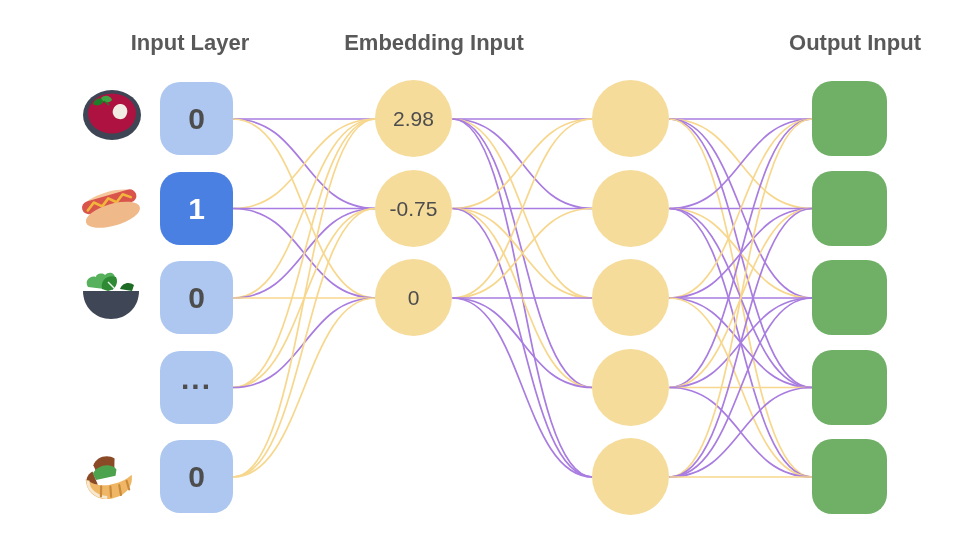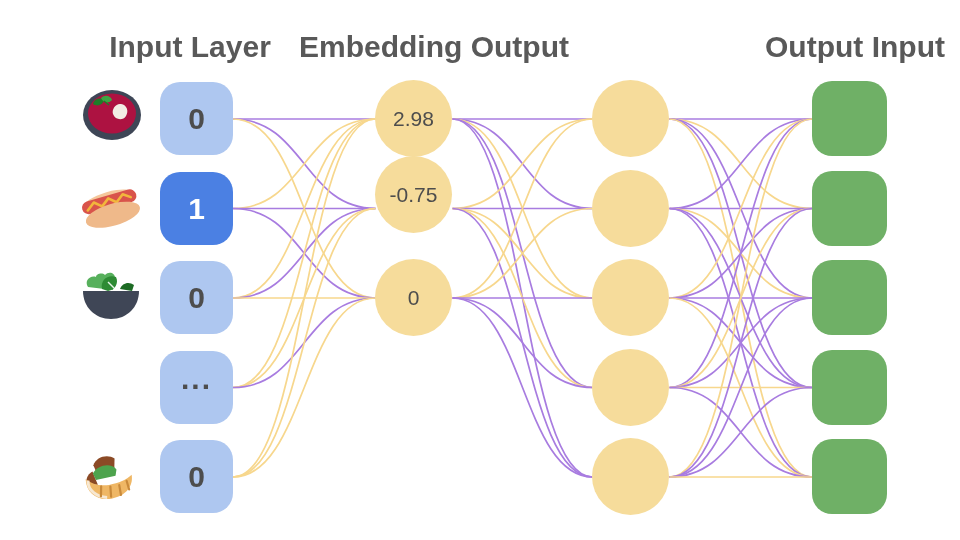--- a/index.html
+++ b/index.html
@@ -1,20 +1,20 @@
 <!DOCTYPE html>
 <html style="--c-input: #AEC7F0; --c-input-sel: #4B80E3; --c-embed: #F6DC9B; --c-output: #6FB066; --c-text: #4D4D4D; --c-title: #595959;"><head>
 <meta charset="utf-8">
 <style>
   html,body{margin:0;padding:0;background:#ffffff;}
   .canvas{position:relative;width:960px;height:540px;background:#fff;overflow:hidden;
           font-family:"Liberation Sans", sans-serif;}
   #edges-svg{position:absolute;left:0;top:0;z-index:0;}
   .layer-title{position:absolute;top:30px;transform:translateX(-50%);z-index:2;
-               font-size:30px;font-weight:bold;color:var(--c-title,#595959);white-space:nowrap;}
+               font-size:22px;font-weight:bold;color:var(--c-title,#595959);white-space:nowrap;}
   .node{position:absolute;z-index:1;display:flex;align-items:center;justify-content:center;}
   .square-blue{left:160px;width:73px;height:73px;border-radius:20px;background:var(--c-input,#AEC7F0);}
   .square-blue.selected{background:var(--c-input-sel,#4B80E3);}
   .input-label{font-size:30px;font-weight:bold;color:var(--c-text,#4D4D4D);}
   .selected .input-label{color:#ffffff;}
   .dots{letter-spacing:2px;transform:translateY(-9px);}
   .circle-yellow{width:77px;height:77px;border-radius:50%;background:var(--c-embed,#F6DC9B);}
   .embed-col{left:375px;}
   .hidden-col{left:592px;}
   .embed-label{font-size:21px;color:var(--c-text,#4D4D4D);}
@@ -78,21 +78,21 @@
       <path d="M 669.5 387.5 C 740.75 387.5, 740.75 387.5, 812 387.5" stroke="#F7D78D" fill="none" stroke-width="1.7"></path>
       <path d="M 669.5 387.5 C 740.75 387.5, 740.75 477, 812 477" stroke="#A87CE0" fill="none" stroke-width="1.7"></path>
       <path d="M 669.5 477 C 740.75 477, 740.75 119, 812 119" stroke="#F7D78D" fill="none" stroke-width="1.7"></path>
       <path d="M 669.5 477 C 740.75 477, 740.75 208.5, 812 208.5" stroke="#A87CE0" fill="none" stroke-width="1.7"></path>
       <path d="M 669.5 477 C 740.75 477, 740.75 298, 812 298" stroke="#A87CE0" fill="none" stroke-width="1.7"></path>
       <path d="M 669.5 477 C 740.75 477, 740.75 387.5, 812 387.5" stroke="#A87CE0" fill="none" stroke-width="1.7"></path>
       <path d="M 669.5 477 C 740.75 477, 740.75 477, 812 477" stroke="#F7D78D" fill="none" stroke-width="1.7"></path>
     </svg>
 
   <div class="layer-title" style="left:190px">Input Layer</div>
-  <div class="layer-title" style="left:434px">Embedding Output</div>
+  <div class="layer-title" style="left:434px">Embedding Input</div>
   <div class="layer-title" style="left:855px">Output Input</div>
 
   <div class="food-icon" style="left:81px;top:88px">
     <svg width="62" height="54" viewBox="0 0 62 54">
       <ellipse cx="31" cy="27" rx="29" ry="25" fill="#3E4656"></ellipse>
       <ellipse cx="31" cy="25.5" rx="24" ry="20" fill="#AD1241"></ellipse>
       <path d="M40 16 c6 1 8 7 5 12 c-3 5 -11 4 -13 -2 c-1.5 -5 3 -11 8 -10 z" fill="#F2EDE4"></path>
       <path d="M12 16 c1 -5 7 -7 11 -4 c-1 5 -7 7 -11 4 z" fill="#1E7D28"></path>
       <path d="M20 10 c4 -4 10 -2 11 2 c-3 4 -9 3 -11 -2 z" fill="#3DA544"></path>
       <path d="M23 13 l5 4" stroke="#1E7D28" stroke-width="1.5" fill="none"></path>
@@ -142,21 +142,21 @@
   <div class="node square-blue" style="top:351px">
     <span class="input-label dots">...</span>
   </div>
   <div class="node square-blue" style="top:440px">
     <span class="input-label">0</span>
   </div>
 
   <div class="node circle-yellow embed-col" style="top:80px">
     <span class="embed-label">2.98</span>
   </div>
-  <div class="node circle-yellow embed-col" style="top:156px">
+  <div class="node circle-yellow embed-col" style="top:170px">
     <span class="embed-label">-0.75</span>
   </div>
   <div class="node circle-yellow embed-col" style="top:259px">
     <span class="embed-label">0</span>
   </div>
 
   <div class="node circle-yellow hidden-col" style="top:80px"></div>
   <div class="node circle-yellow hidden-col" style="top:170px"></div>
   <div class="node circle-yellow hidden-col" style="top:259px"></div>
   <div class="node circle-yellow hidden-col" style="top:349px"></div>

